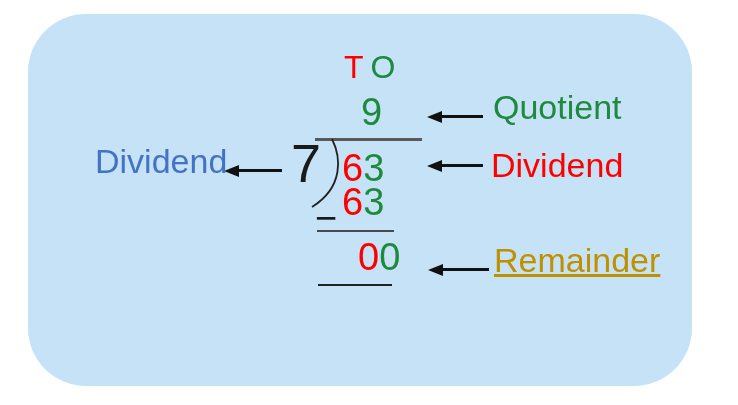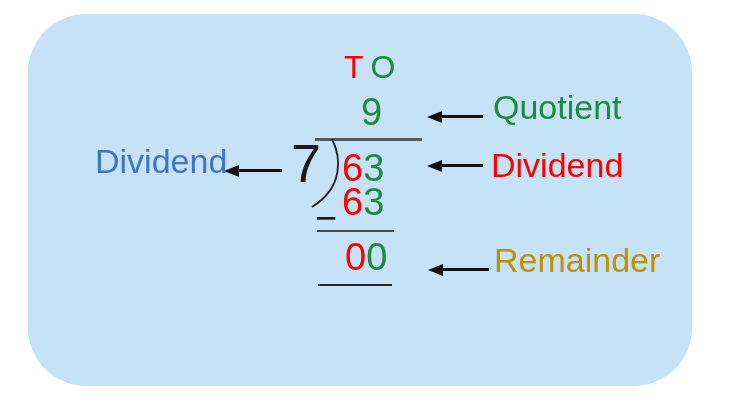--- a/index.html
+++ b/index.html
@@ -21,34 +21,34 @@
   .label{font-size:34px;}
   .to-row{left:344px;top:51px;font-size:32px;display:flex;gap:7px;}
   .quotient-digit{left:361px;top:93px;}
   .vinculum{left:315px;top:138px;width:107px;height:3px;background:#595959;}
   .bracket{left:303px;top:137px;width:42px;height:76px;}
   .divisor-digit{left:291px;top:136px;font-size:54px;}
   .dividend-row{left:342px;top:149px;}
   .minus{left:315px;top:199px;}
   .subtrahend-row{left:342px;top:183px;}
   .rule-mid{left:317px;top:230px;width:77px;height:2px;background:#4a4a4a;}
-  .remainder-row{left:345px;top:238px;}
+  .remainder-row{left:358px;top:238px;}
   .rule-bottom{left:318px;top:284px;width:74px;height:2px;background:#222;}
   .arrow{position:absolute;display:flex;align-items:center;height:13px;}
   .arrow .head{width:0;height:0;border-top:6px solid transparent;
     border-bottom:6px solid transparent;border-right:15px solid #111;}
   .arrow .shaft{flex:1;height:3px;background:#111;}
   .arrow-divisor{left:224px;top:164px;width:58px;}
   .arrow-quotient{left:427px;top:110px;width:56px;}
   .arrow-dividend{left:427px;top:159px;width:56px;}
   .arrow-remainder{left:428px;top:263px;width:61px;}
   .label-divisor{left:95px;top:144px;}
   .label-quotient{left:493px;top:90px;}
   .label-dividend{left:491px;top:140px;margin-top:8px;}
-  .label-remainder{left:494px;top:243px;}
+  .label-remainder{left:494px;top:243px;text-decoration:underline;}
 </style>
 </head>
 <body>
 
 <div>
 
   <div class="panel"></div>
 
   <div class="abs to-row">
     <span class="red">T</span>

